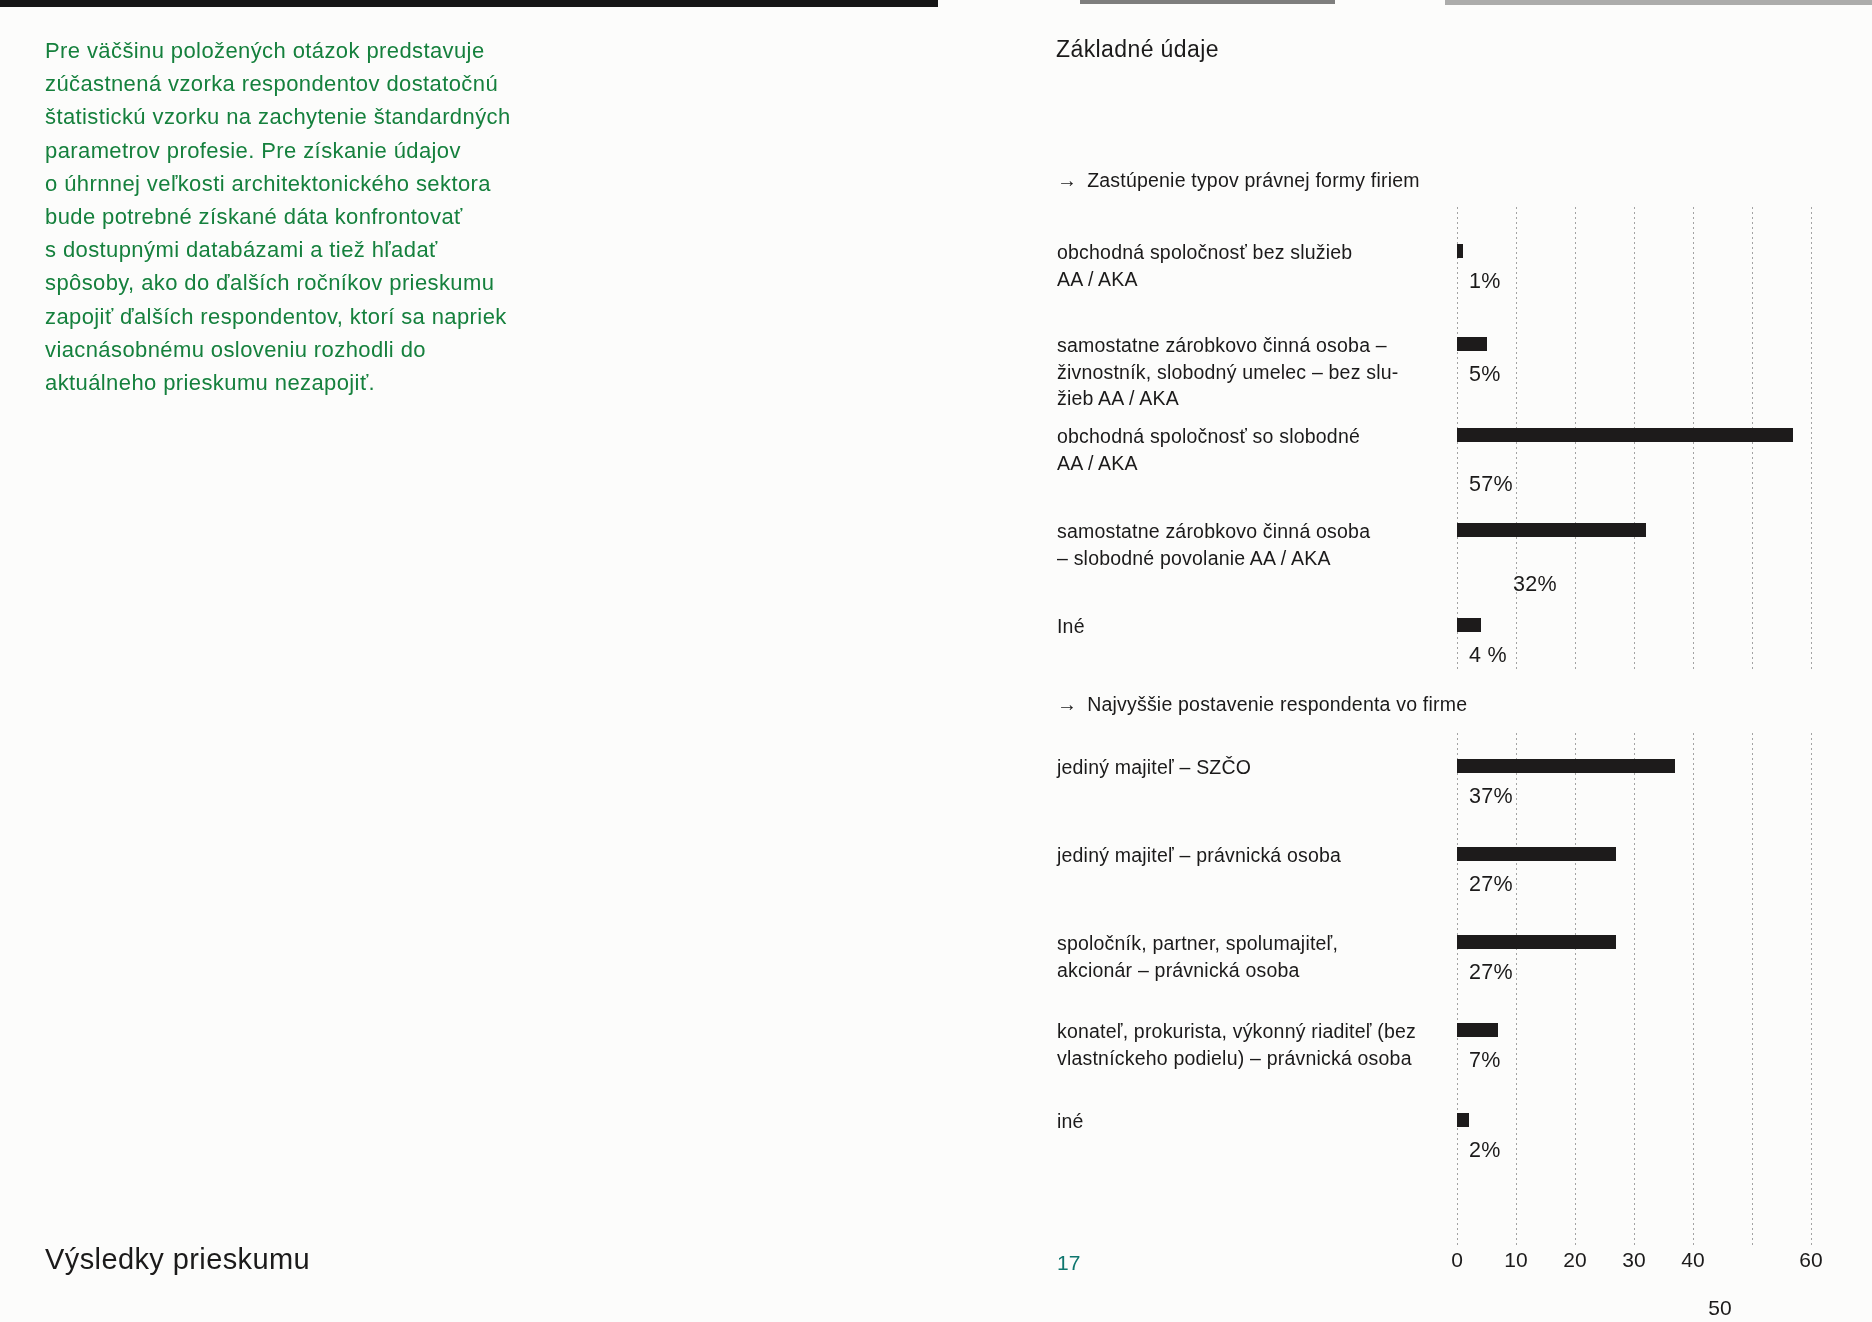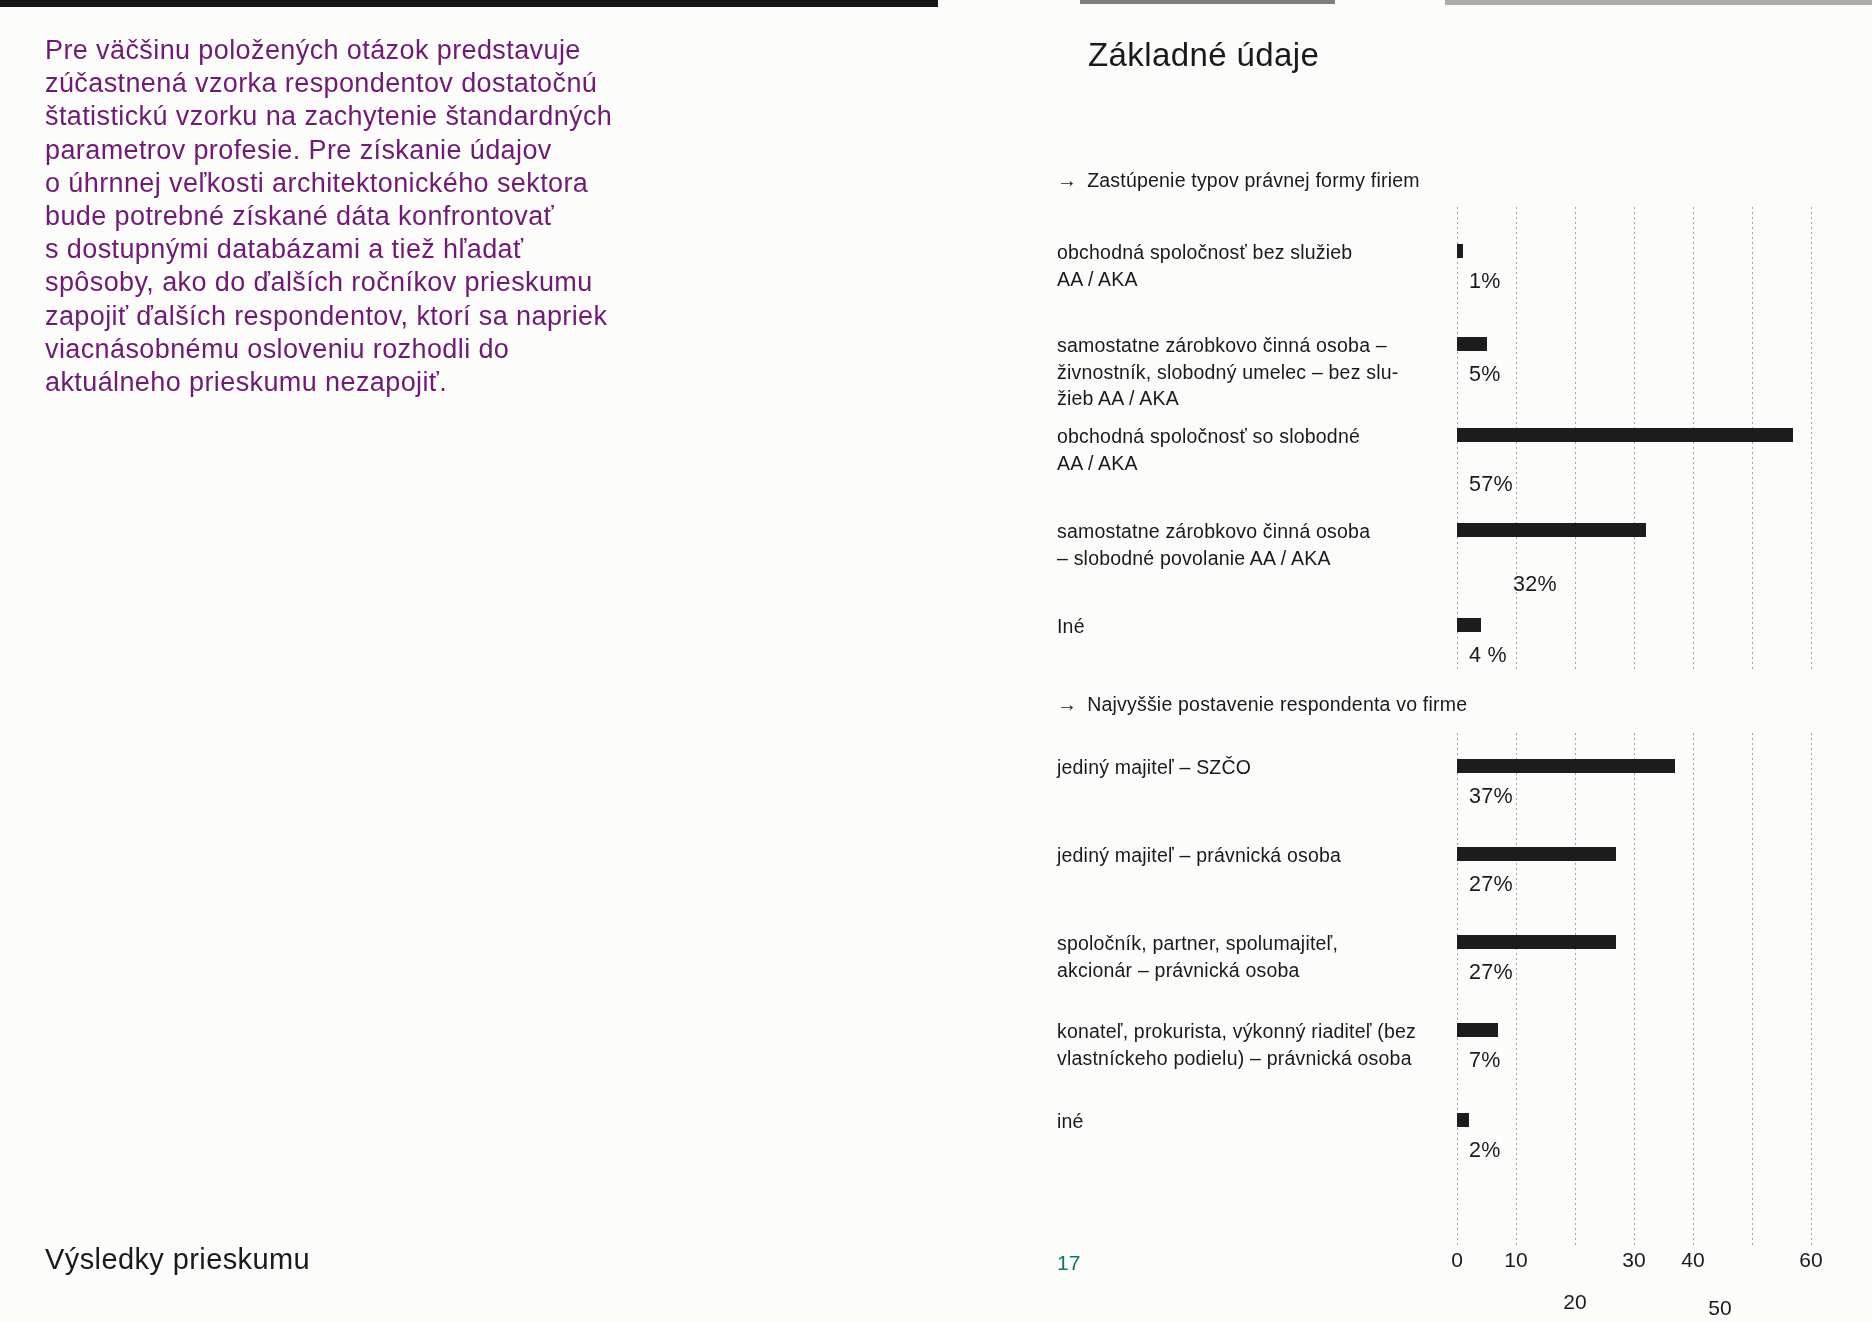--- a/index.html
+++ b/index.html
@@ -4,26 +4,26 @@
 <style>
   html,body{margin:0;padding:0;background:#e8e8e8;}
   .page{
     position:relative;width:1872px;height:1322px;background:#fcfcfb;
     font-family:"Liberation Sans","DejaVu Sans",sans-serif;color:#1b1a1a;
     overflow:hidden;margin:0 auto;
   }
   .edge-artifact{position:absolute;background:#161616;}
   .para{
     position:absolute;left:45px;top:34px;width:700px;
-    font-size:27px;line-height:33.2px;letter-spacing:0.4px;
-    white-space:pre-line;color:#701a75;
+    font-size:22px;line-height:33.2px;letter-spacing:0.4px;
+    white-space:pre-line;color:#15803d;
   }
   .heading{
     position:absolute;left:1056px;top:36px;
-    font-size:33px;letter-spacing:0.4px;color:#1b1a1a;margin-left:32px;
+    font-size:23px;letter-spacing:0.4px;color:#1b1a1a;
   }
   .chart-title{
     position:absolute;left:1057px;
     font-size:19.5px;letter-spacing:0.2px;color:#1b1a1a;text-align:right;
   }
   .chart-title .arrow{margin-right:10px;font-size:20px;}
   .grid-line{
     position:absolute;width:1px;
     background-image:repeating-linear-gradient(to bottom,#a3a3a3 0 2px,transparent 2px 5px);
   }
@@ -125,21 +125,21 @@
       <div class="bar" style="left: 1457px; top: 1023px; width: 41.3px; height: 14px;"></div>
       <div class="val-label" style="top: 1048px;">7%</div>
       <div class="cat-label" style="top: 1108px;">iné</div>
       <div class="bar" style="left: 1457px; top: 1113px; width: 11.8px; height: 14px;"></div>
       <div class="val-label" style="top: 1138px;">2%</div>
     </div>
 
   <div id="axis">
       <div class="x-tick" style="left: 1457px;">0</div>
       <div class="x-tick" style="left: 1516px;">10</div>
-      <div class="x-tick" style="left: 1575px; margin-top: 42px;">20</div>
+      <div class="x-tick" style="left: 1575px;">20</div>
       <div class="x-tick" style="left: 1634px;">30</div>
       <div class="x-tick" style="left: 1693px;">40</div>
       <div class="x-tick" style="left: 1720px; margin-top: 48px;">50</div>
       <div class="x-tick" style="left: 1811px;">60</div>
     </div>
 
   <div class="footer">Výsledky prieskumu</div>
   <div class="pagenum">17</div>
 </div>
 

